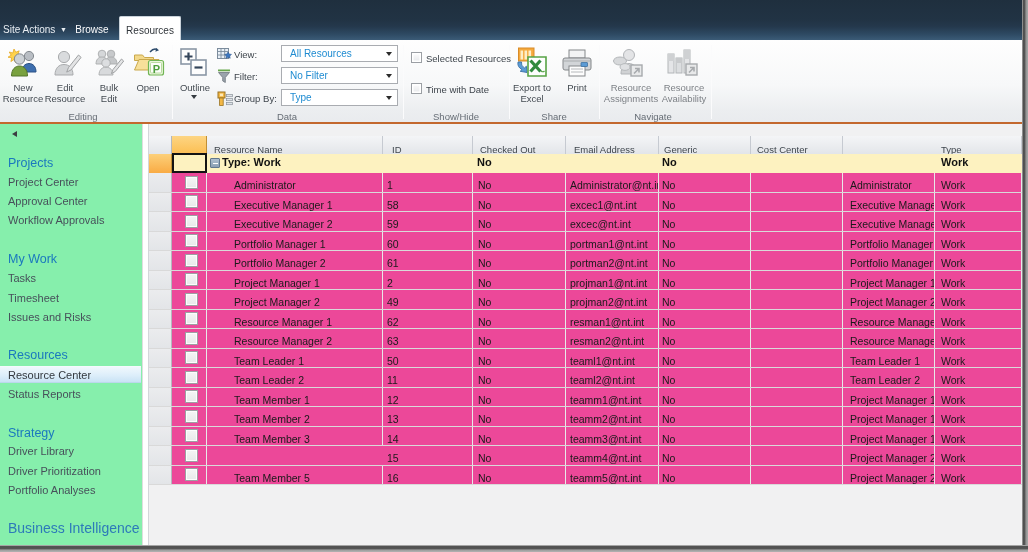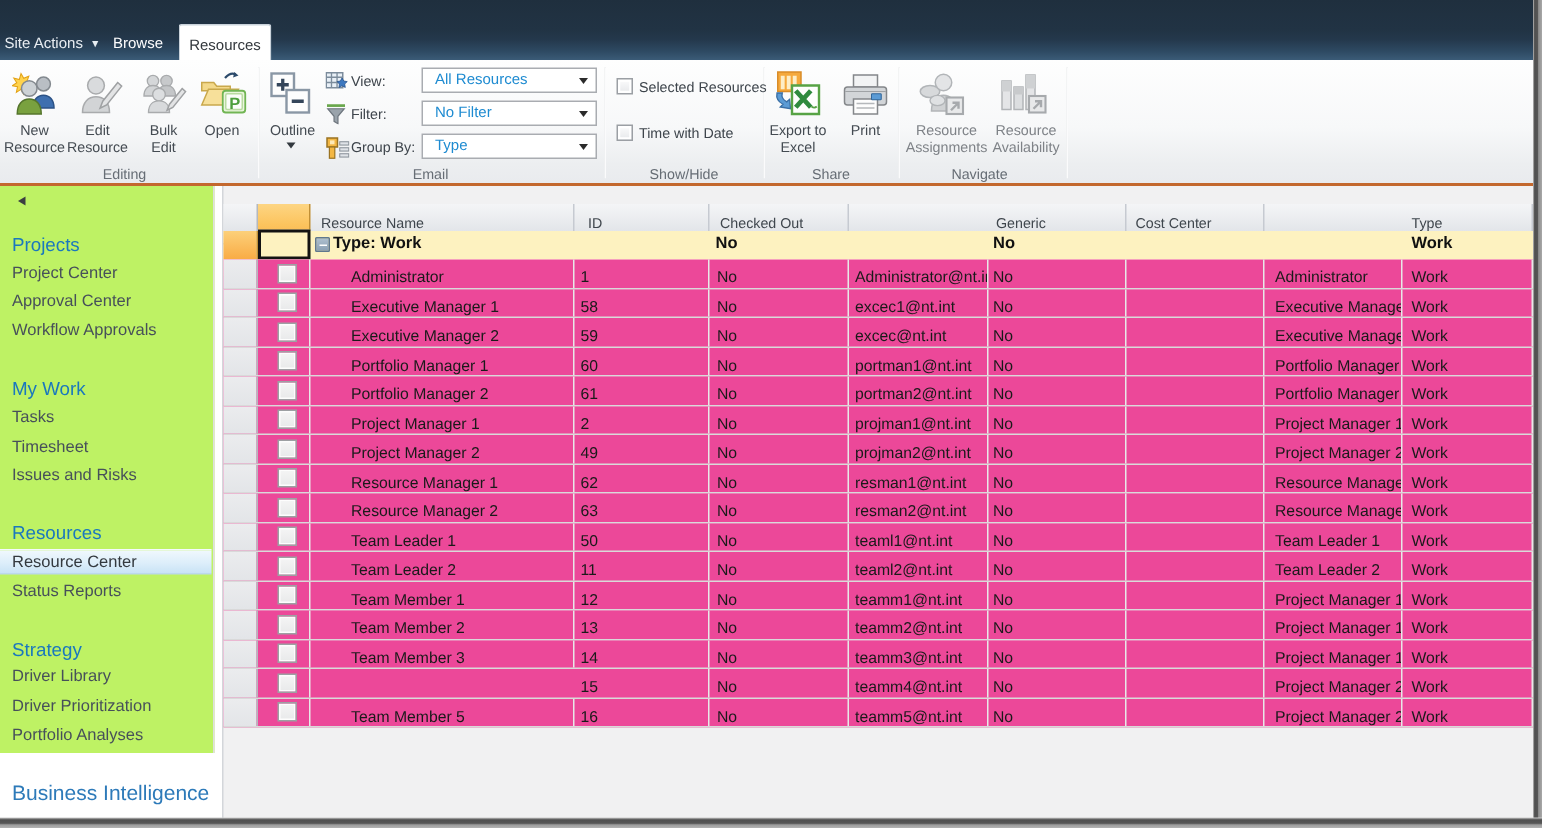--- a/index.html
+++ b/index.html
@@ -20,21 +20,21 @@
 .glabel{position:absolute;top:71px;height:11px;font-size:9.5px;color:#666d75;text-align:center}
 .btnlbl{position:absolute;font-size:9.5px;color:#444b52;text-align:center;line-height:10.5px}
 .btnlbl.dis{color:#7e8287}
 .rsm{position:absolute;font-size:9.5px;color:#3e454c}
 .dd{position:absolute;left:281px;width:117px;height:17px;background:#fff;border:1px solid #a9acb1;font-size:10px;color:#1e8bd1;line-height:15px;padding-left:8px}
 .dd .arr{position:absolute;right:5px;top:6px;width:0;height:0;border-left:3.5px solid transparent;border-right:3.5px solid transparent;border-top:4px solid #2b2b2b}
 .rchk{position:absolute;width:11px;height:11px;background:linear-gradient(180deg,#fcfcfd,#e6e8ea);border:1px solid #9b9fa4;box-shadow:inset 0 0 0 1.5px #fff}
 #orangeline{position:absolute;left:0;top:122px;width:1028px;height:2px;background:#c3682e}
 
 
-#nav{position:absolute;left:0;top:124px;width:143px;height:378px;background:#bef264;border-right:1px solid #dedede}
+#nav{position:absolute;left:0;top:124px;width:143px;height:426px;background:#86efac;border-right:1px solid #dedede}
 #collapse{position:absolute;left:12px;top:131px;width:0;height:0;border-top:3.5px solid transparent;border-bottom:3.5px solid transparent;border-right:5.5px solid #3b3e41}
 .navh{position:absolute;left:8px;color:#1a78be;font-size:12.5px;white-space:nowrap}
 .navbi{position:absolute;left:8px;color:#2d7ab9;font-size:14px;white-space:nowrap}
 .navl{position:absolute;left:8px;color:#47505a;font-size:11px;white-space:nowrap}
 .navsel{position:absolute;left:0;width:141px;height:17.5px;background:linear-gradient(180deg,#f0f8fd 0%,#ddeefa 55%,#c9e3f5 100%);border-top:1px solid #f4fafd;border-bottom:1px solid #bcd8ec}
 .navsel span{position:absolute;left:8px;top:2.4px;color:#33393f;font-size:11px}
 
 
 #gridwrap{position:absolute;left:148px;top:124px;width:874px;height:422px;background:#f1f1f2;border-left:1px solid #d3d6da}
 #ghead{position:absolute;left:0;top:12px;width:873px;height:27px;
@@ -157,21 +157,21 @@
 <rect x="3" y="2.6" width="3" height="2.6" fill="#fde9b8"></rect>
 <rect x="2.6" y="7" width="3.6" height="7.5" fill="#f3b744" stroke="#9a7322" stroke-width="0.8"></rect>
 <rect x="9.5" y="3.5" width="6" height="2.2" fill="#dfe3e8" stroke="#8b939b" stroke-width="0.7"></rect>
 <rect x="9.5" y="7.5" width="6" height="2.2" fill="#dfe3e8" stroke="#8b939b" stroke-width="0.7"></rect>
 <rect x="9.5" y="11.5" width="6" height="2.2" fill="#dfe3e8" stroke="#8b939b" stroke-width="0.7"></rect>
 </svg></div>
 <div class="rsm" style="left:234px;top:53px">Group By:</div>
 <div class="dd" style="top:5px">All Resources<span class="arr"></span></div>
 <div class="dd" style="top:27px">No Filter<span class="arr"></span></div>
 <div class="dd" style="top:49px">Type<span class="arr"></span></div>
-<div class="glabel" style="left:247px;width:80px">Email</div>
+<div class="glabel" style="left:247px;width:80px">Data</div>
 
 <div class="rchk" style="left:411px;top:12px"></div>
 <div class="rsm" style="left:426px;top:13px">Selected Resources</div>
 <div class="rchk" style="left:411px;top:43px"></div>
 <div class="rsm" style="left:426px;top:44px">Time with Date</div>
 <div class="glabel" style="left:416px;width:80px">Show/Hide</div>
 
 <div style="position:absolute;left:516px;top:7px"><svg width="33" height="32" viewBox="0 0 33 32">
 <rect x="2.5" y="1" width="15.5" height="13" fill="#f5a93d" stroke="#d98c28" stroke-width="1"></rect>
 <rect x="4.5" y="3.5" width="2.6" height="9" fill="#fdeec8"></rect>
@@ -240,20 +240,21 @@
 </div>
 <div id="collapse"></div>
 
 <div id="gridwrap">
 <div id="ghead">
 <div class="hc hsel"></div>
 <div class="hc hcb"></div>
 <div class="hc hname">Resource Name</div>
 <div class="hc hid">ID</div>
 <div class="hc hco">Checked Out</div>
+<div class="hc hem">Email Address</div>
 <div class="hc hge">Generic</div>
 <div class="hc hcc">Cost Center</div>
 <div class="hc hty">Type</div>
 <div class="sortarr"></div>
 </div>
 <div id="grouprow">
 <div class="gsel"></div>
 <div class="gcb"></div>
 <div class="micon"></div>
 <div class="gtxt" style="left:73px">Type: Work</div>

